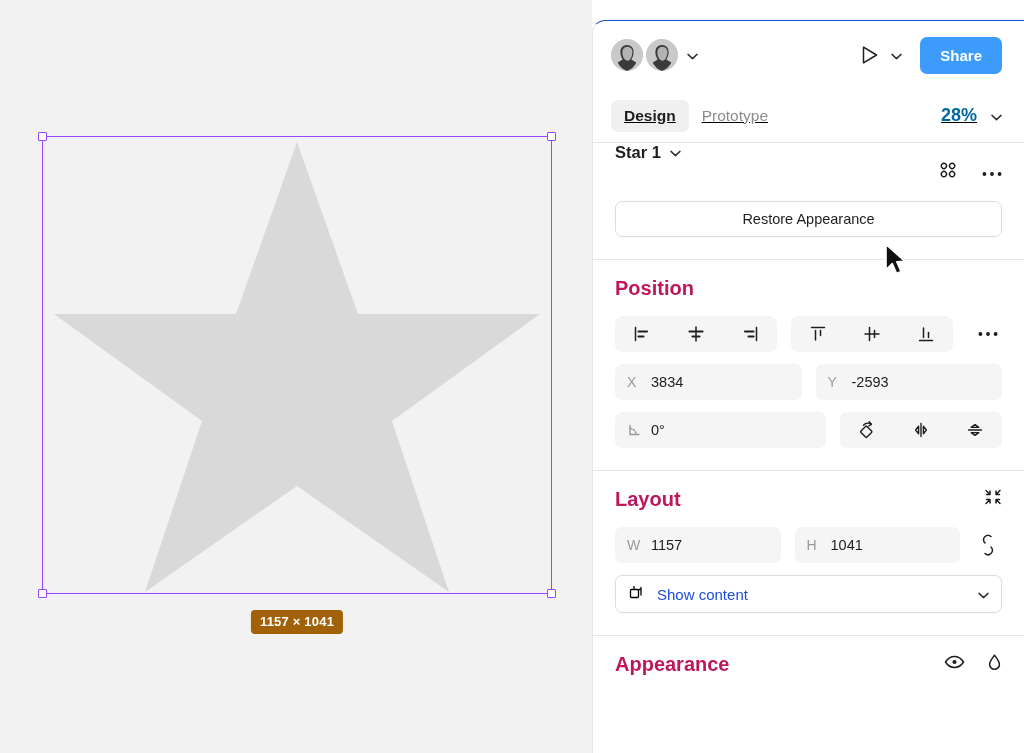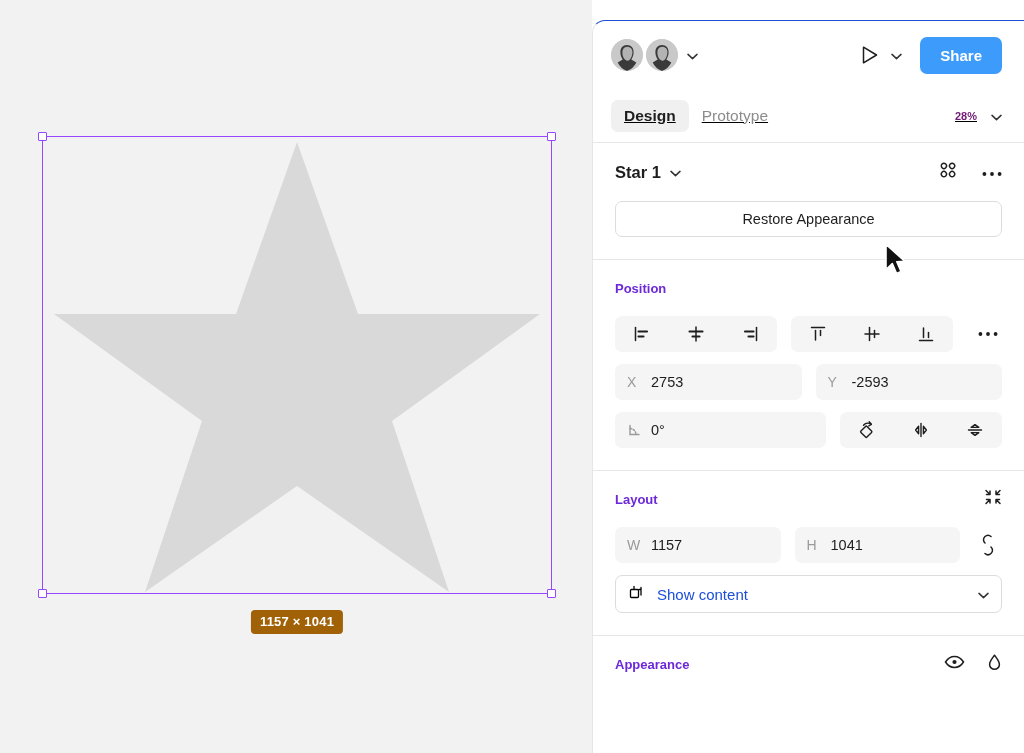--- a/index.html
+++ b/index.html
@@ -114,34 +114,34 @@
   }
   .tab {
     font-size: 15.5px;
     padding: 7px 13px;
     border-radius: 7px;
     cursor: pointer;
     color: #8c8c8c;
     font-weight: 400;
   }
   .tab.active { background: #f0f0f0; color: #1e1e1e; font-weight: 700; }
-  #zoomval { font-size: 11px; font-weight: 700; color: #701a75; }
+  #zoomval { font-size: 18px; font-weight: 700; color: #0369a1; }
   #zoomcaret { margin-left: 14px; color: #333; }
 
   
   .section { border-bottom: 1px solid #e6e6e6; padding: 0 22px 0 22px; }
   .sec-head {
     display: flex; align-items: center;
     height: 56px;
   }
-  .sec-title { font-size: 13px; font-weight: 700; color: #6d28d9; }
+  .sec-title { font-size: 20px; font-weight: 700; color: #be185d; }
   .sec-icons { margin-left: auto; display: flex; align-items: center; gap: 22px; color: #1e1e1e; }
 
   
-  #layerrow { height: 58px; display: flex; align-items: center; }
+  #layerrow { height: 58px; display: flex; }
   #layername { font-size: 16.5px; font-weight: 700; color: #1e1e1e; }
   #layercaret { margin-left: 9px; color: #333; }
   #layer-icons { margin-left: auto; display: flex; align-items: center; gap: 24px; color: #1e1e1e; }
 
   #restore-wrap { padding: 0 22px 22px; }
   #restore-btn {
     width: 100%;
     height: 36px;
     background: #ffffff;
     border: 1px solid #dcdcdc;
@@ -392,21 +392,21 @@
             <circle cx="2.4" cy="3" r="1.9"></circle>
               <circle cx="10" cy="3" r="1.9"></circle>
               <circle cx="17.6" cy="3" r="1.9"></circle>
           </svg>
         </div>
       </div>
 
       <div class="row">
         <div class="field">
           <span class="lbl">X</span>
-          <span class="val">2753</span>
+          <span class="val">3834</span>
         </div>
         <div class="field">
           <span class="lbl">Y</span>
           <span class="val">-2593</span>
         </div>
       </div>
 
       <div class="row">
         <div class="field">
           <span class="lbl">

